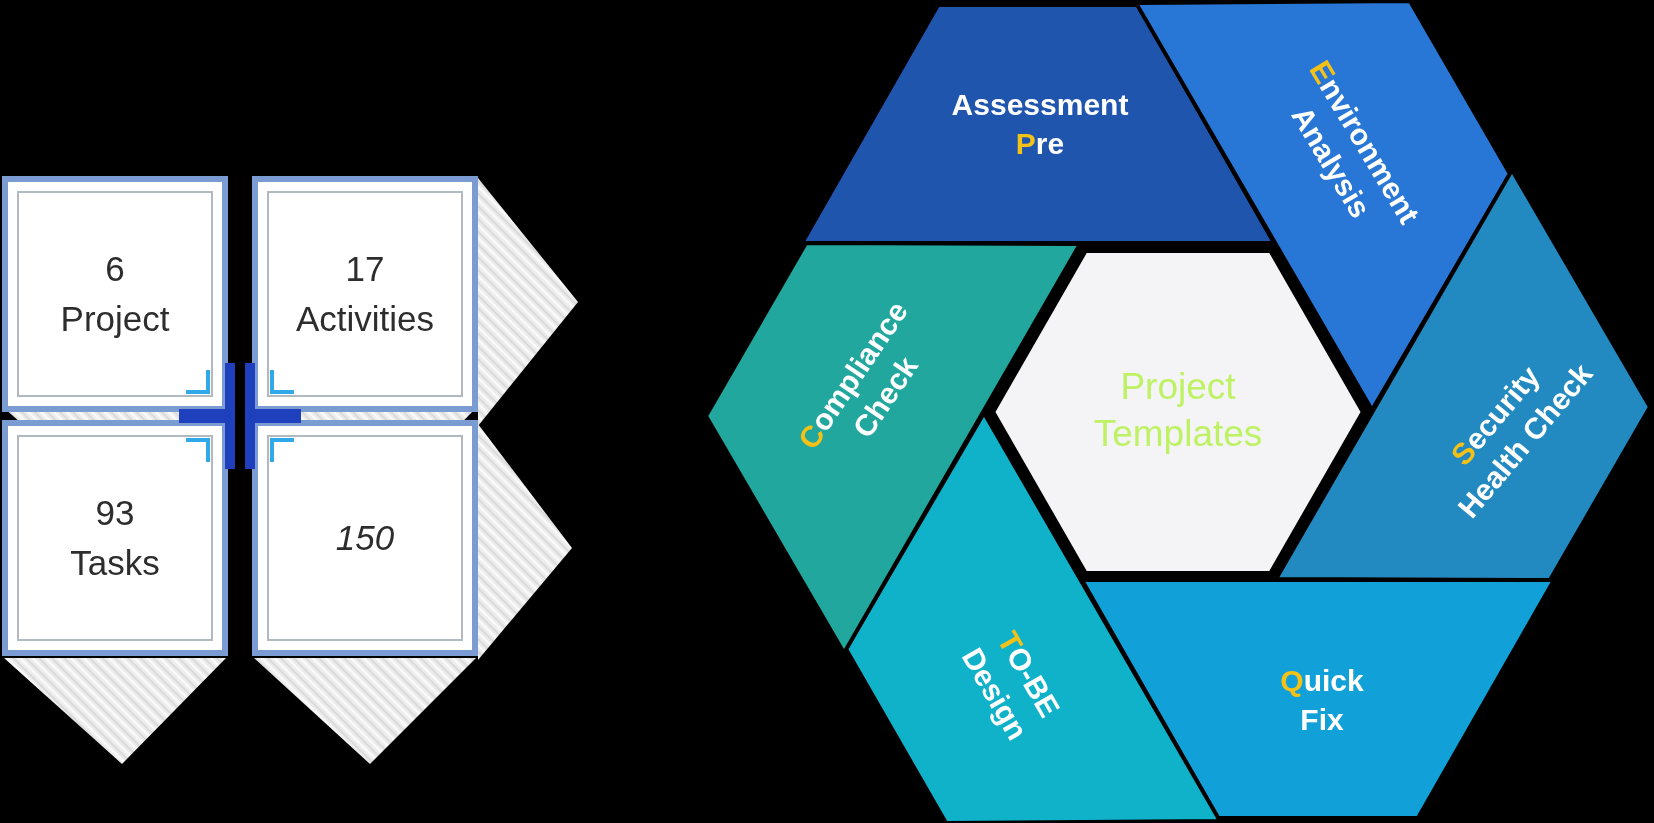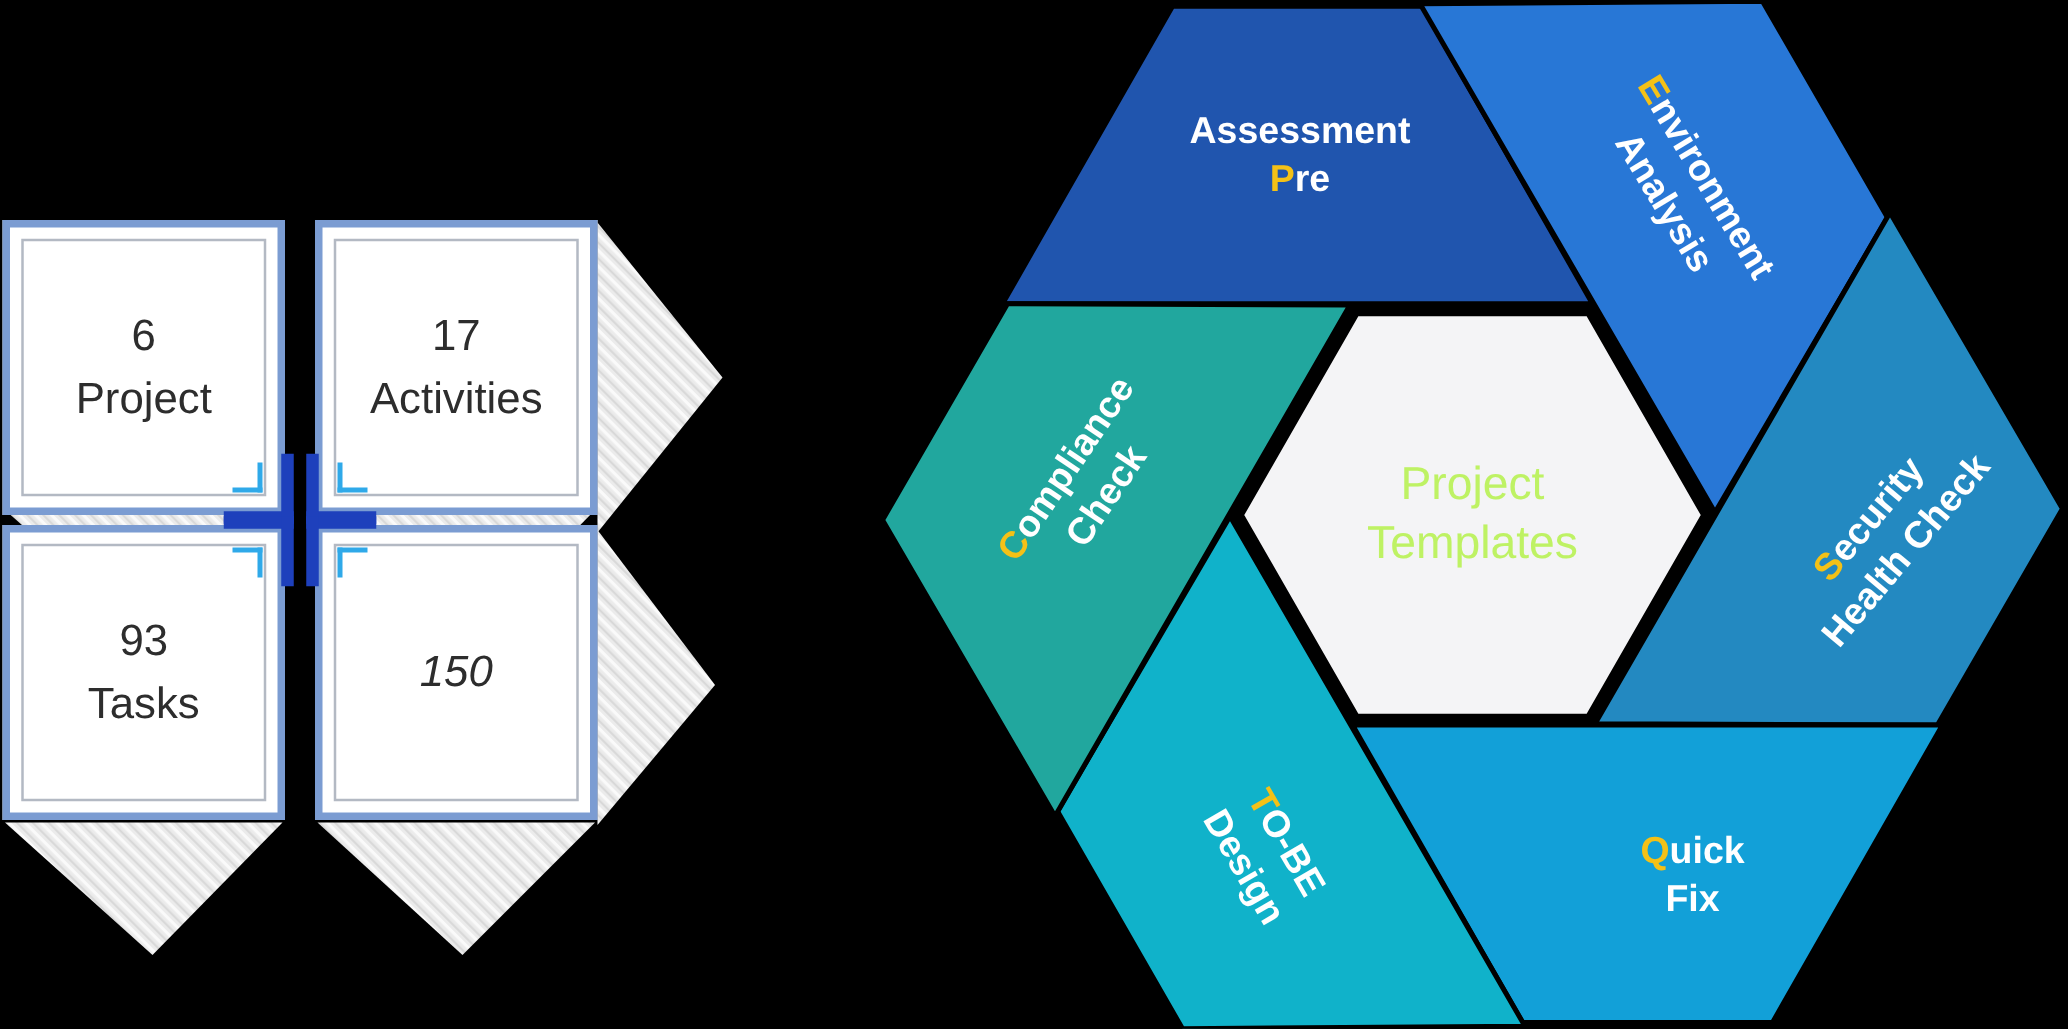--- a/index.html
+++ b/index.html
@@ -123,21 +123,21 @@
 <div class="seg-label rot59" style="left:1348px;top:152px;">
   <span class="line"><span class="accent">E</span><span>nvironment</span></span>
   <span class="line">Analysis</span>
 </div>
 
 <div class="seg-label rotm50" style="left:1510px;top:428px;">
   <span class="line"><span class="accent">S</span><span>ecurity</span></span>
   <span class="line">Health Check</span>
 </div>
 
-<div class="seg-label" style="left:1322px;top:700px;margin-left:32px;">
+<div class="seg-label" style="left:1322px;top:700px;">
   <span class="line"><span class="accent">Q</span><span>uick</span></span>
   <span class="line">Fix</span>
 </div>
 
 <div class="seg-label rot60" style="left:1012px;top:684px;">
   <span class="line"><span class="accent">T</span><span>O-BE</span></span>
   <span class="line">Design</span>
 </div>
 
 <div class="seg-label rotm56" style="left:869px;top:386px;">

